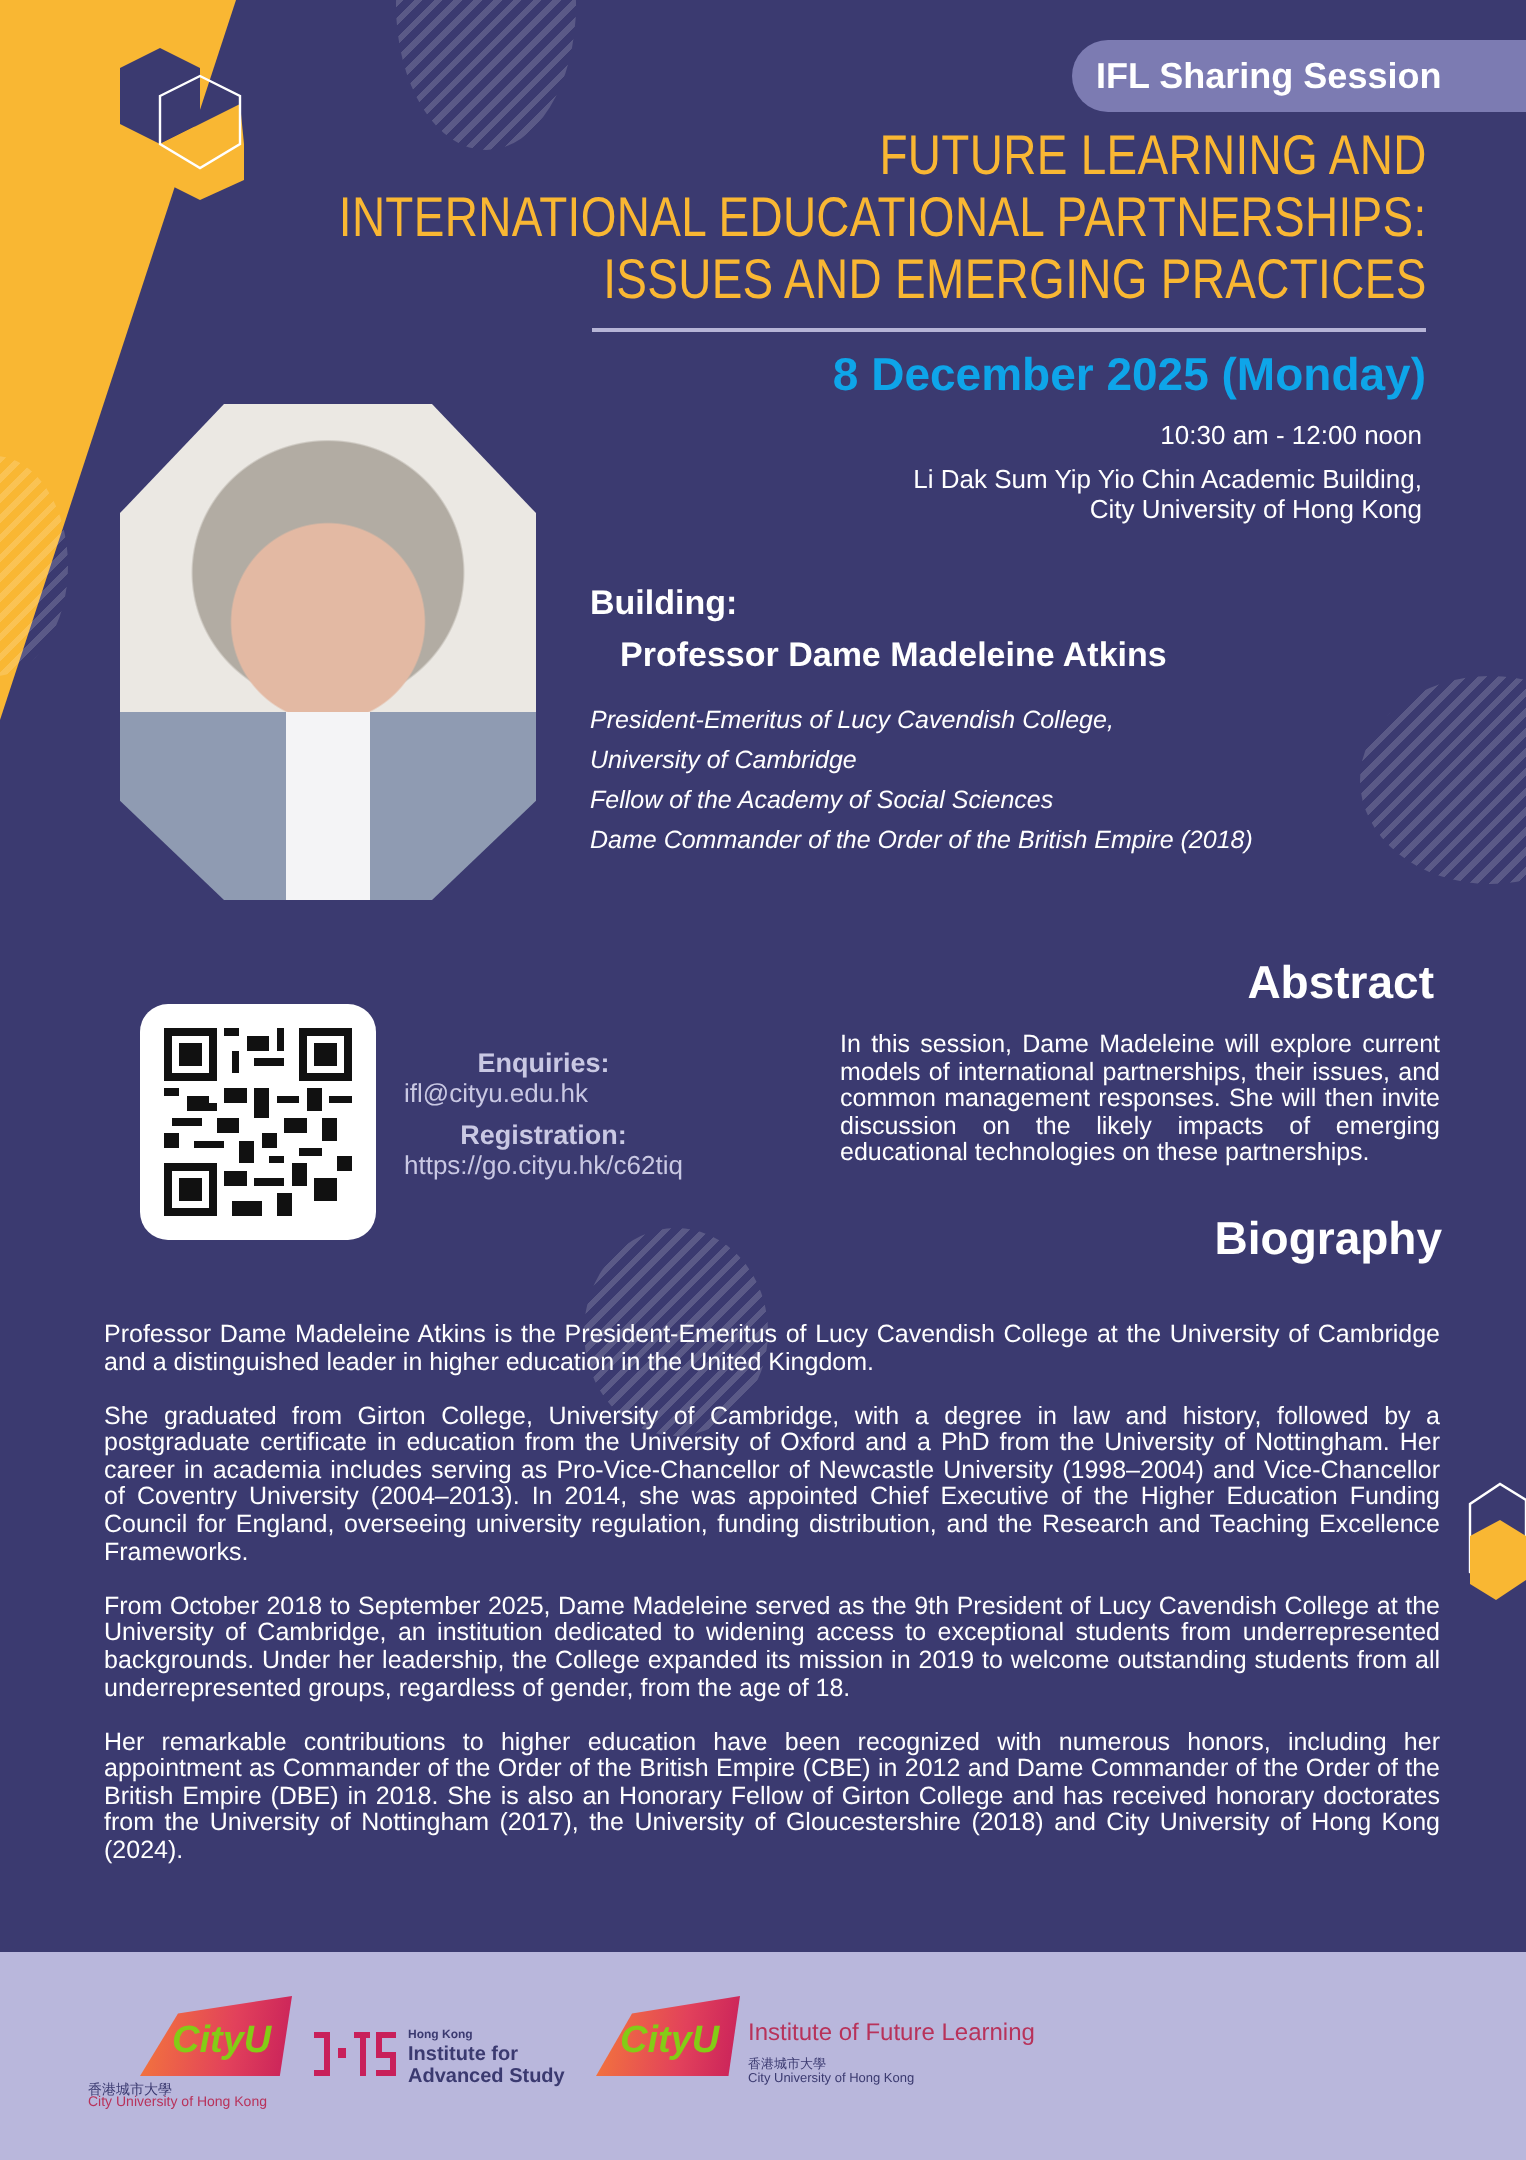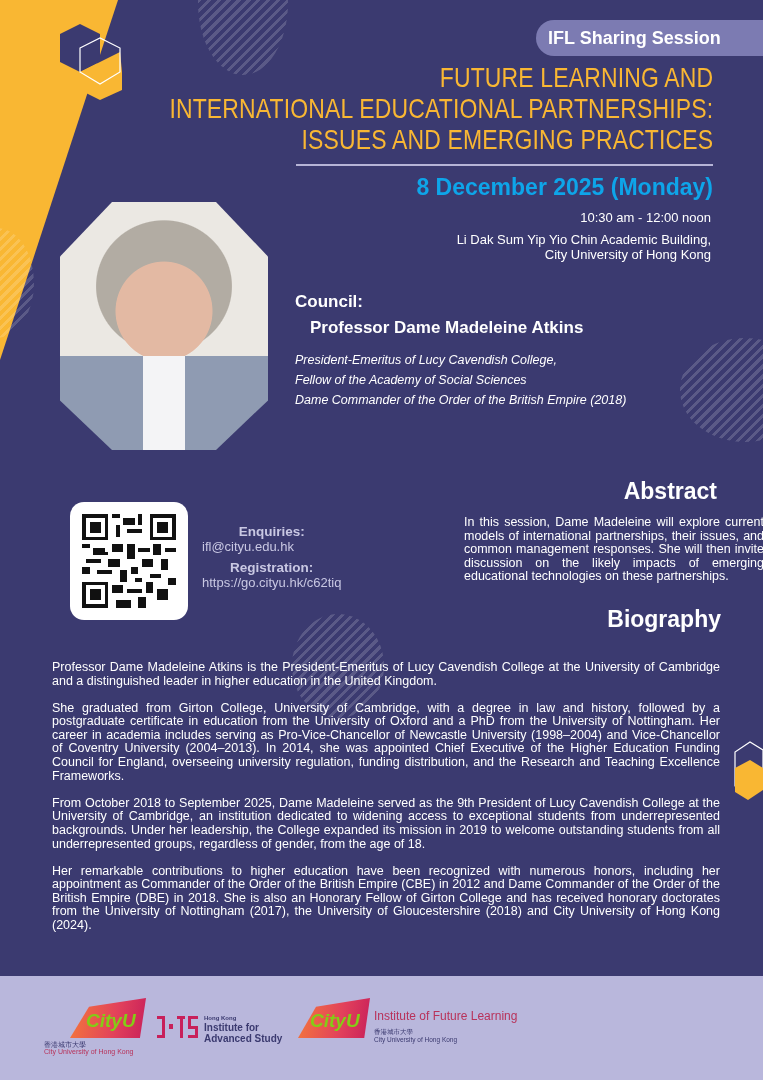--- a/index.html
+++ b/index.html
@@ -25,21 +25,21 @@
   .speaker-label { position:absolute; left:295px; top:292px; font-size:17px; font-weight:bold; }
   .speaker-name { position:absolute; left:310px; top:318px; font-size:17px; font-weight:bold; white-space:nowrap; }
   .creds { position:absolute; left:295px; top:350px; font-size:12.5px; line-height:20px; font-style:italic; }
   .creds div { white-space:nowrap; }
   .qr-card { position:absolute; left:70px; top:502px; width:118px; height:118px; background:#fff; border-radius:14px; }
   .qr { position:absolute; left:12px; top:12px; width:94px; height:94px; }
   .contact { position:absolute; left:202px; top:524px; font-size:13px; color:#c9c8e3; }
   .contact .lbl { font-weight:bold; font-size:13.5px;text-align:center; }
   .contact .val { margin-bottom:6px; }
   .h-abstract { position:absolute; right:46px; top:478px; font-size:23px; font-weight:bold; }
-  .abstract { position:absolute; left:420px; top:516px; width:300px; font-size:12.5px; line-height:13.5px; text-align:justify;margin-left:44px; }
+  .abstract { position:absolute; left:420px; top:516px; width:300px; font-size:12.5px; line-height:13.5px; text-align:justify; }
   .h-bio { position:absolute; right:42px; top:606px; font-size:23px; font-weight:bold; }
   .bio { position:absolute; left:52px; top:661px; width:668px; font-size:12.5px; line-height:13.6px; text-align:justify; }
   .bio p { margin:0 0 13.5px 0; }
   .footer { position:absolute; left:0; top:976px; width:763px; height:104px; background:#b9b7dc; }
   .cityu-shape { position:absolute; background:linear-gradient(100deg,#f4793a 0%,#e2415b 60%,#c8205a 100%); clip-path: polygon(25% 22%, 100% 0, 92% 100%, 0 100%); }
   .cityu-text { position:absolute; color:#84cc16; font-weight:bold; font-style:italic; }
   .small-red { position:absolute; color:#b8325a; font-size:7px; white-space:nowrap; }
   .small-dark { position:absolute; color:#3b3a70; font-size:6.5px; white-space:nowrap; }
   .hkias-mark { position:absolute; left:157px; top:1016px; width:42px; height:22px; }
   .hkias-mark span { position:absolute; background:#c8205a; }
@@ -74,24 +74,25 @@
 <div class="date">8 December 2025 (Monday)</div>
 <div class="time">10:30 am - 12:00 noon</div>
 <div class="venue">
   <div>Li Dak Sum Yip Yio Chin Academic Building,</div>
   <div>City University of Hong Kong</div>
 </div>
 
 <div class="photo">
     <div class="collar"></div>
   </div>
-<div class="speaker-label">Council:</div>
+<div class="speaker-label">Building:</div>
 <div class="speaker-name">Professor Dame Madeleine Atkins</div>
 <div class="creds">
   <div>President-Emeritus of Lucy Cavendish College,</div>
+  <div>University of Cambridge</div>
   <div>Fellow of the Academy of Social Sciences</div>
   <div>Dame Commander of the Order of the British Empire (2018)</div>
 </div>
 
 <div class="qr-card">
   <svg class="qr" viewBox="0 0 25 25" shape-rendering="crispEdges">
     <g fill="#111">
       <rect x="0" y="0" width="7" height="7"></rect>
         <rect x="1" y="1" width="5" height="5" fill="#fff"></rect>
         <rect x="2" y="2" width="3" height="3"></rect>

